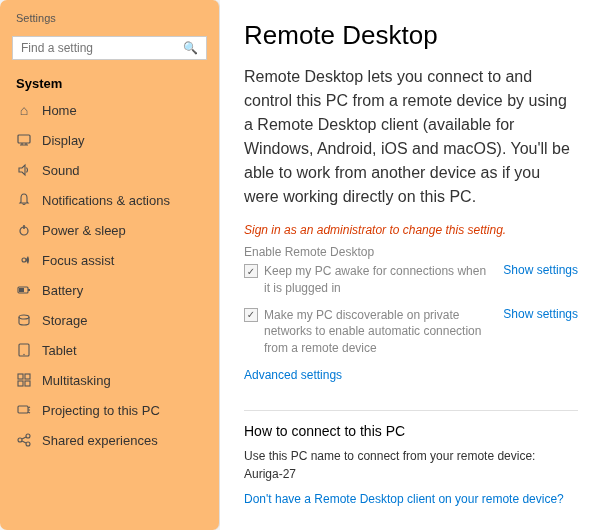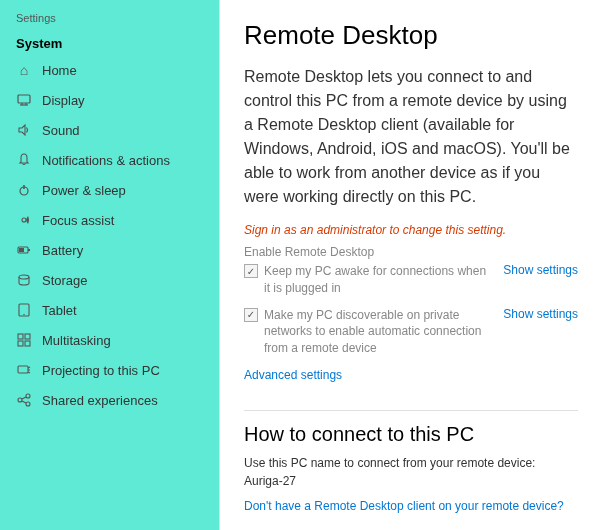--- a/index.html
+++ b/index.html
@@ -10,25 +10,26 @@
       display: flex;
       height: 530px;
       width: 602px;
       overflow: hidden;
     }
 
     
     .sidebar {
       width: 220px;
       min-width: 220px;
-      background: #5eead4;
+      background: #fdba74;
       display: flex;
       flex-direction: column;
       border-right: 1px solid #e0e0e0;
       overflow-y: auto;
+      border-radius: 7px;
     }
     .sidebar-header {
       padding: 12px 16px 6px 16px;
       font-size: 11px;
       color: #555;
       font-weight: 400;
     }
     .search-box {
       margin: 6px 12px 10px 12px;
       display: flex;
@@ -183,21 +184,21 @@
       color: #555;
     }
     .advanced-link {
       color: #0078d4;
       font-size: 12px;
       cursor: pointer;
       margin-bottom: 18px;
       display: inline-block;
     }
     .section-title {
-      font-size: 20px;
+      font-size: 14px;
       font-weight: 300;
       color: #000;
       margin-bottom: 10px;
     }
     .connect-desc {
       font-size: 12px;
       color: #333;
       margin-bottom: 4px;
     }
     .pc-name {
@@ -217,20 +218,24 @@
       border: none;
       border-top: 1px solid #e0e0e0;
       margin: 10px 0 12px 0;
     }
   </style>
 </head>
 <body>
 
 <div class="sidebar">
   <div class="sidebar-header">Settings</div>
+  <div class="search-box">
+    <input type="text" placeholder="Find a setting" style="">
+    <span class="search-icon-svg">🔍</span>
+  </div>
   <div class="sidebar-section-label">System</div>
 
   <div class="sidebar-item">
     <span class="item-icon">⌂</span>
     <span>Home</span>
   </div>
   <div class="sidebar-item">
     <span class="item-icon">
       <svg width="14" height="14" viewBox="0 0 14 14">
           <rect x="1" y="2" width="12" height="8" rx="1" fill="none" stroke="#555" stroke-width="1.2"></rect>

